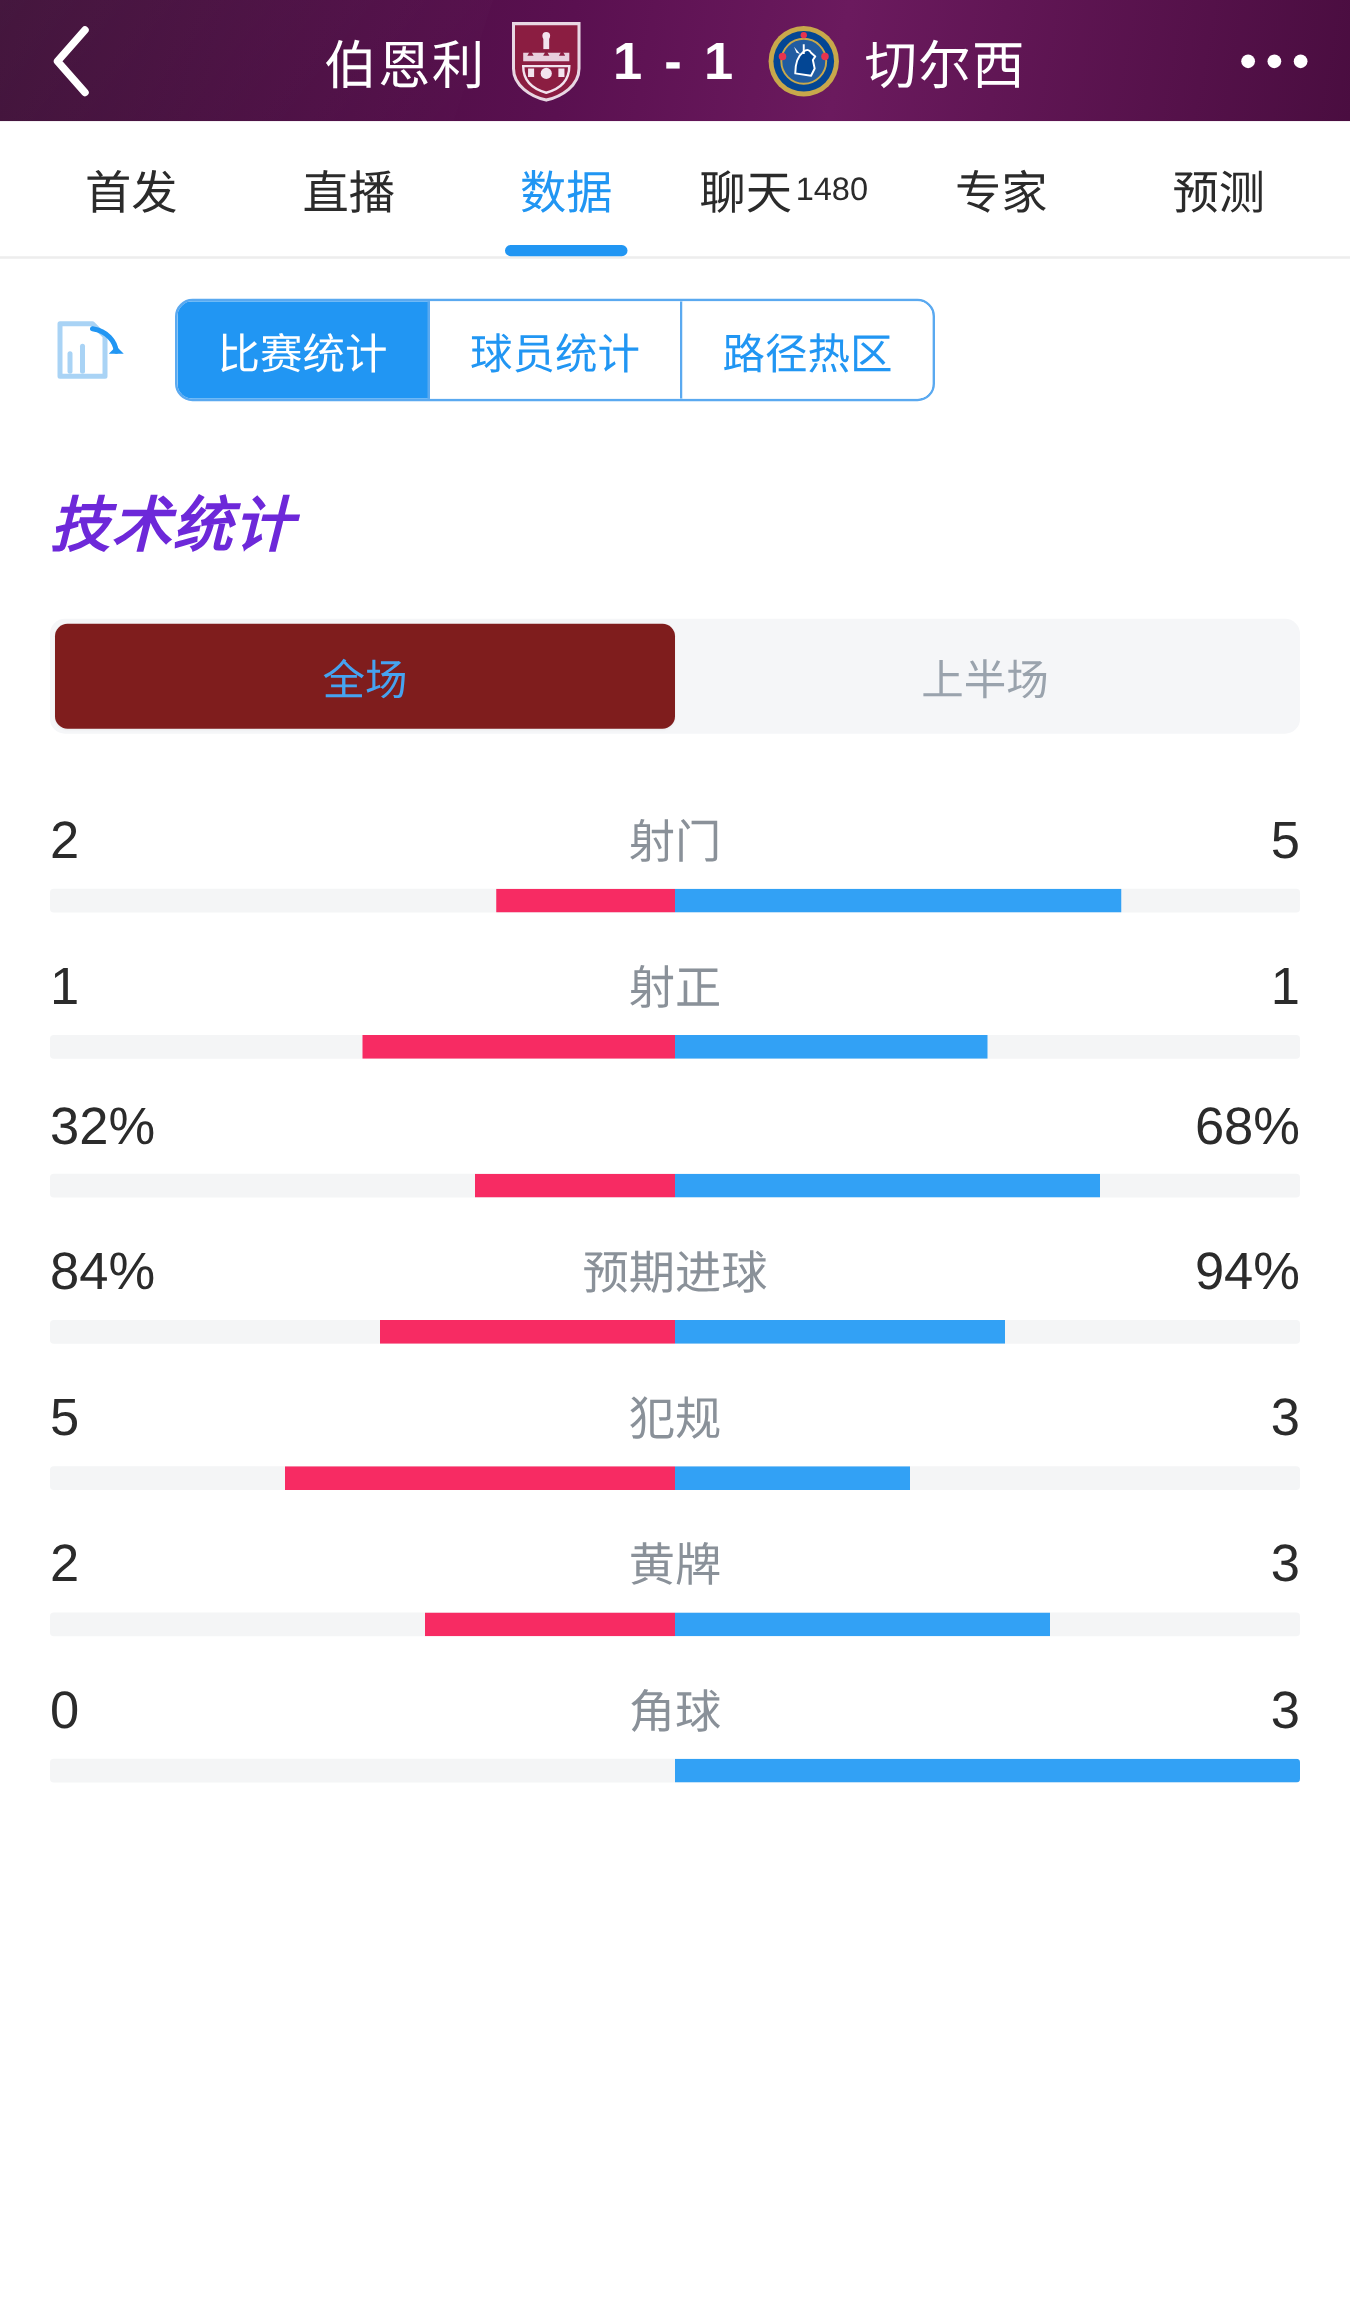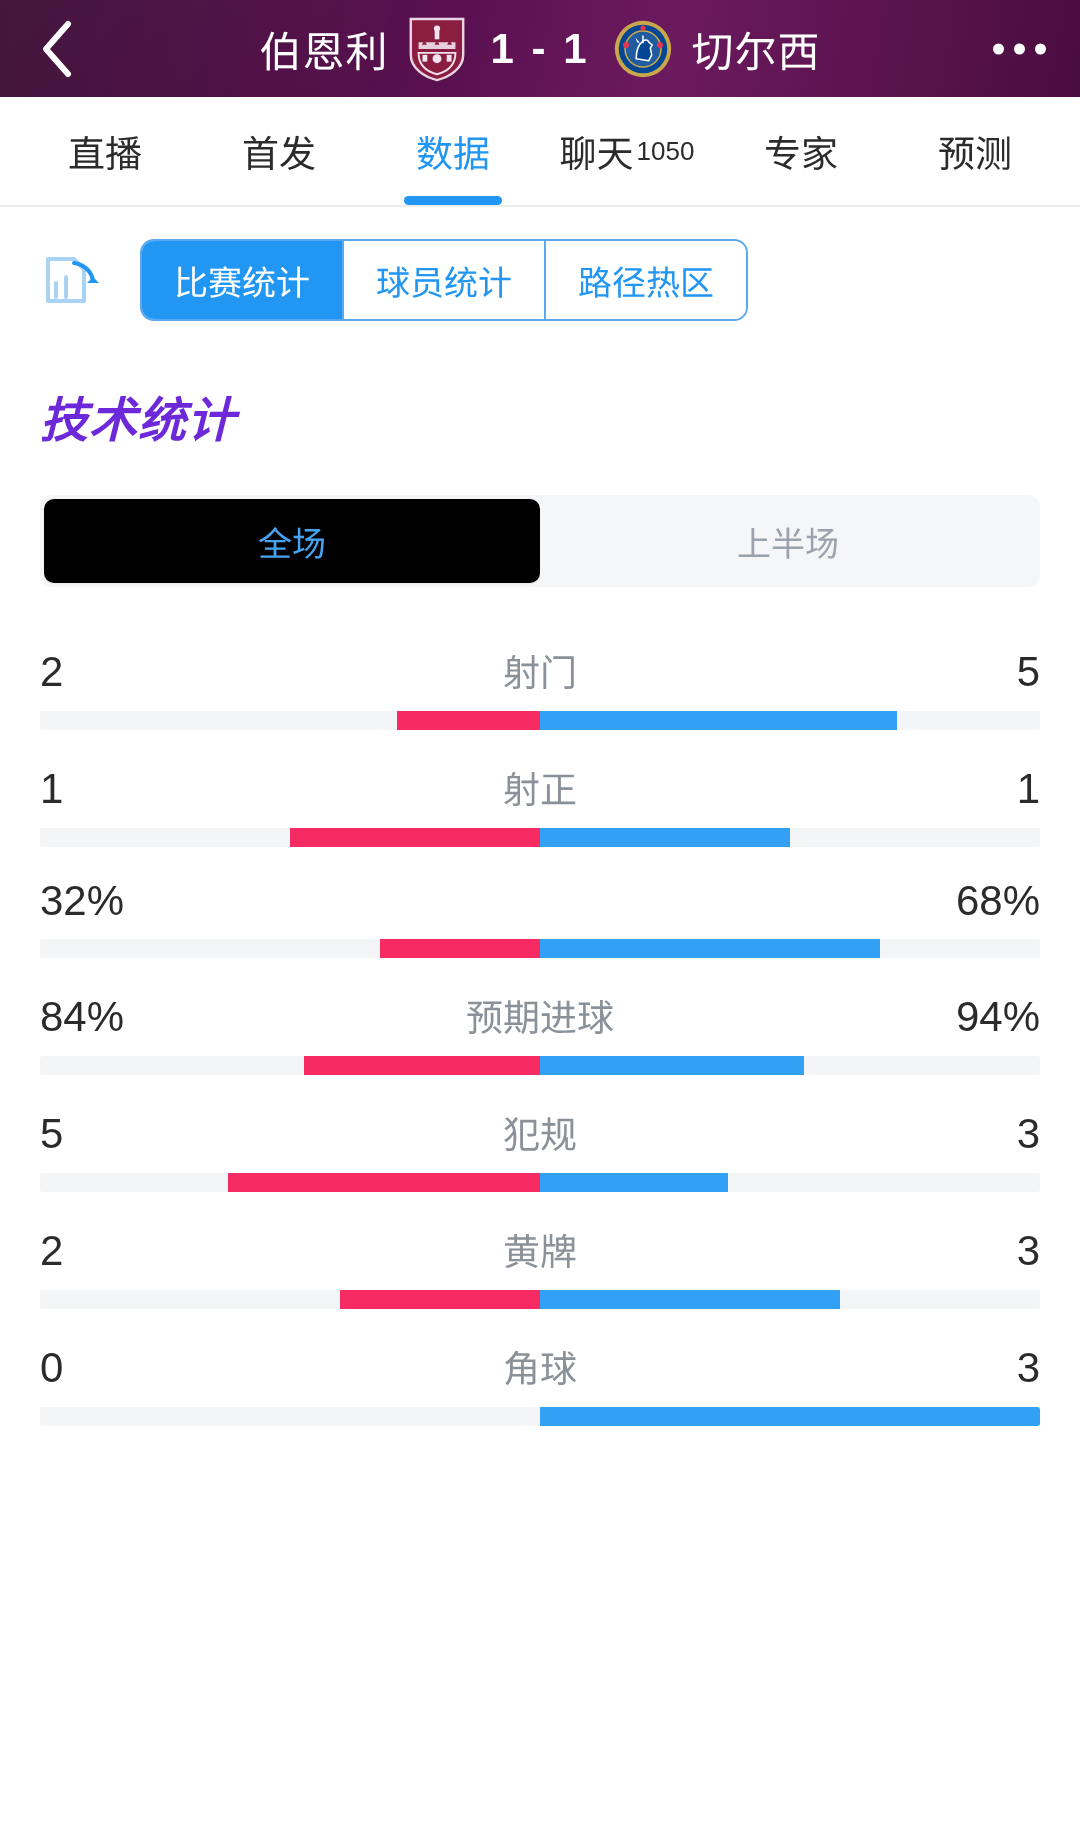--- a/index.html
+++ b/index.html
@@ -177,21 +177,21 @@
   .half-opt {
     flex: 1 1 0;
     display: flex;
     align-items: center;
     justify-content: center;
     font-size: 34px;
     color: #9aa3ad;
     border-radius: 10px;
   }
   .half-opt.active {
-    background: #000000;
+    background: #7f1d1d;
     color: #46a3f0;
     box-shadow: 0 1px 2px rgba(0,0,0,0.05);
   }
 
   
   .stats { padding: 26px 40px 0 40px; }
   .stat-row { padding-top: 30px; }
   .stat-head {
     display: flex;
     align-items: baseline;
@@ -282,35 +282,35 @@
       <i></i>
         <i></i>
         <i></i>
     </span>
   </div>
 </div>
 
 <div class="tabbar">
 
   <div class="tab">
+    <span class="tab-label">首发</span>
+  </div>
+
+  <div class="tab">
     <span class="tab-label">直播</span>
-  </div>
-
-  <div class="tab">
-    <span class="tab-label">首发</span>
   </div>
 
   <div class="tab active">
     <span class="tab-label">数据</span>
     <span class="underline"></span>
   </div>
 
   <div class="tab">
     <span class="tab-label">聊天</span>
-      <span class="tab-badge">1050</span>
+      <span class="tab-badge">1480</span>
   </div>
 
   <div class="tab">
     <span class="tab-label">专家</span>
   </div>
 
   <div class="tab">
     <span class="tab-label">预测</span>
   </div>
 </div>

